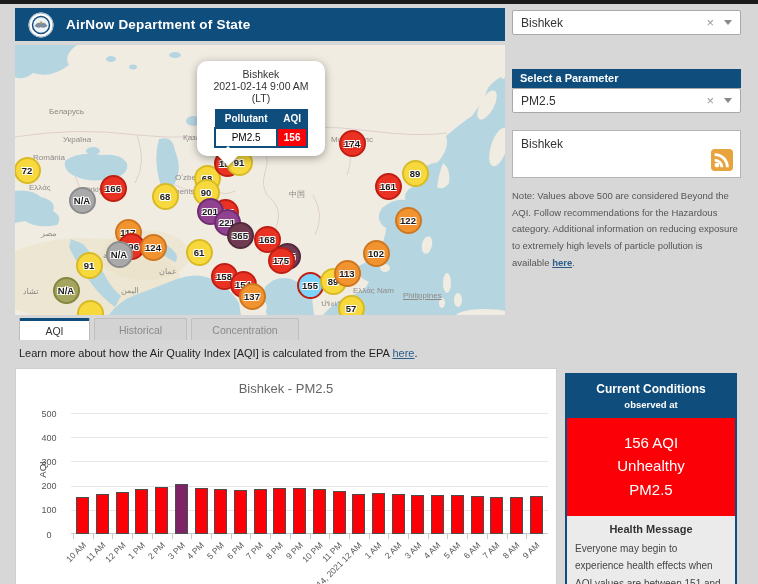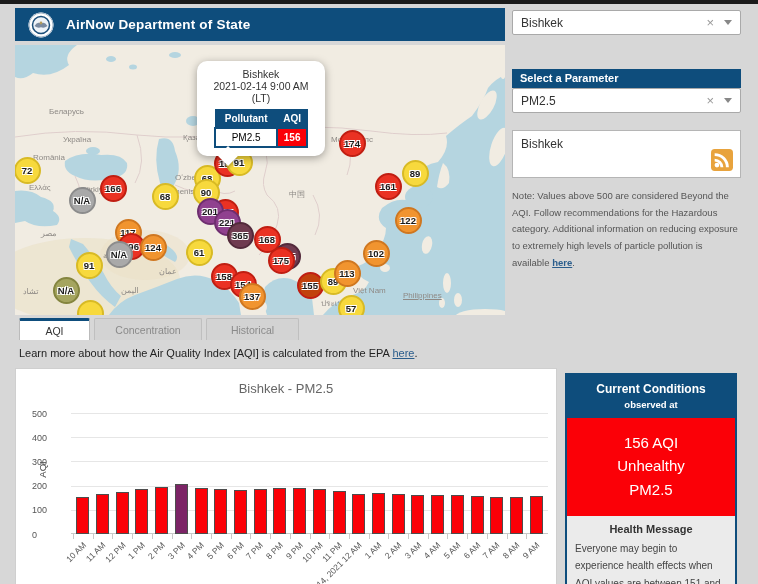--- a/index.html
+++ b/index.html
@@ -109,21 +109,21 @@
   }
   .chart-title{text-align:center;margin-top:12px;font-size:13px;color:#666;}
   .ylabel{
     position:absolute;left:6px;top:95px;font-size:9.5px;color:#444;
     transform:rotate(-90deg);transform-origin:center;width:40px;text-align:center;
   }
   .plot{position:absolute;left:57px;top:44px;width:473px;height:121px;}
   .gridline{position:absolute;left:-2px;width:477px;height:1px;background:#e6e6e6;}
   .xaxis-line{position:absolute;left:-2px;bottom:0;width:477px;height:1px;background:#c9c9c9;}
   .bar{position:absolute;bottom:0;width:13px;box-sizing:border-box;border:1.5px solid #4d4d4d;cursor:pointer;}
-  .ytick{position:absolute;right:0;width:34px;text-align:left;font-size:9px;color:#555;}
+  .ytick{position:absolute;right:0;width:34px;text-align:center;font-size:9px;color:#555;}
   .yticks{position:absolute;left:16px;top:44px;width:34px;height:121px;}
   .xlabels{position:absolute;left:57px;top:171px;width:473px;height:80px;}
   .xlabel{
     position:absolute;top:0;font-size:8.5px;color:#555;white-space:nowrap;
     transform:rotate(-45deg);transform-origin:top right;
   }
   .xtick{position:absolute;top:-6px;width:1px;height:5px;background:#c9c9c9;}
 
   
   .cc-panel{
@@ -217,21 +217,21 @@
       <span class="map-label" style="left: 168px; top: 88px;">Қазақстан</span>
       <span class="map-label" style="left: 160px; top: 128px;">Oʻzbekiston</span>
       <span class="map-label" style="left: 142px; top: 142px;">Türkmenistan</span>
       <span class="map-label" style="left: 316px; top: 90px;">Монгол улс</span>
       <span class="map-label" style="left: 274px; top: 144px;">中国</span>
       <span class="map-label" style="left: 26px; top: 184px;">مصر</span>
       <span class="map-label" style="left: 88px; top: 206px;">السعودية</span>
       <span class="map-label" style="left: 144px; top: 222px;">عمان</span>
       <span class="map-label" style="left: 106px; top: 241px;">اليمن</span>
       <span class="map-label" style="left: 8px; top: 242px;">تشاد</span>
-      <span class="map-label" style="left: 338px; top: 241px;">Việt Nam</span>
+      <span class="map-label" style="left: 338px; top: 241px;">Ελλάς Nam</span>
       <span class="map-label" style="left: 306px; top: 252px;">ประเทศไทย</span>
       <span class="map-label" style="left: 388px; top: 246px; text-decoration: underline;">Philippines</span>
     </div>
   <div>
       <div class="marker" style="background: rgb(247, 217, 61); border-color: rgb(216, 186, 37); left: -1.5px; top: 111.5px;">72</div>
       <div class="marker" style="background: rgb(234, 50, 35); border-color: rgb(192, 30, 18); left: 84.5px; top: 129.5px;">166</div>
       <div class="marker" style="background: rgb(169, 169, 169); border-color: rgb(140, 140, 140); left: 53.5px; top: 141.5px;">N/A</div>
       <div class="marker" style="background: rgb(241, 148, 47); border-color: rgb(207, 119, 32); left: 99.5px; top: 173.5px;">117</div>
       <div class="marker" style="background: rgb(234, 50, 35); border-color: rgb(192, 30, 18); left: 102.5px; top: 187.5px;">196</div>
       <div class="marker" style="background: rgb(241, 148, 47); border-color: rgb(207, 119, 32); left: 124.5px; top: 188.5px;">124</div>
@@ -248,21 +248,21 @@
       <div class="marker" style="background: rgb(144, 65, 143); border-color: rgb(111, 46, 112); left: 181.5px; top: 152.5px;">201</div>
       <div class="marker" style="background: rgb(144, 65, 143); border-color: rgb(111, 46, 112); left: 198.5px; top: 163.5px;">221</div>
       <div class="marker" style="background: rgb(111, 59, 80); border-color: rgb(83, 42, 59); left: 211.5px; top: 176.5px;">365</div>
       <div class="marker" style="background: rgb(247, 217, 61); border-color: rgb(216, 186, 37); left: 170.5px; top: 193.5px;">61</div>
       <div class="marker" style="background: rgb(234, 50, 35); border-color: rgb(192, 30, 18); left: 238.5px; top: 180.5px;">168</div>
       <div class="marker" style="background: rgb(111, 59, 80); border-color: rgb(83, 42, 59); left: 258.5px; top: 197.5px;">365</div>
       <div class="marker" style="background: rgb(234, 50, 35); border-color: rgb(192, 30, 18); left: 252.5px; top: 201.5px;">175</div>
       <div class="marker" style="background: rgb(234, 50, 35); border-color: rgb(192, 30, 18); left: 195.5px; top: 217.5px;">158</div>
       <div class="marker" style="background: rgb(234, 50, 35); border-color: rgb(192, 30, 18); left: 214.5px; top: 225.5px;">154</div>
       <div class="marker" style="background: rgb(241, 148, 47); border-color: rgb(207, 119, 32); left: 223.5px; top: 237.5px;">137</div>
-      <div class="marker" style="background: #c2410c; border-color: rgb(192, 30, 18); left: 281.5px; top: 226.5px;">155</div>
+      <div class="marker" style="background: #7dd3fc; border-color: rgb(192, 30, 18); left: 281.5px; top: 226.5px;">155</div>
       <div class="marker" style="background: rgb(247, 217, 61); border-color: rgb(216, 186, 37); left: 304.5px; top: 222.5px;">89</div>
       <div class="marker" style="background: rgb(241, 148, 47); border-color: rgb(207, 119, 32); left: 318.5px; top: 214.5px;">113</div>
       <div class="marker" style="background: rgb(241, 148, 47); border-color: rgb(207, 119, 32); left: 347.5px; top: 194.5px;">102</div>
       <div class="marker" style="background: rgb(241, 148, 47); border-color: rgb(207, 119, 32); left: 379.5px; top: 161.5px;">122</div>
       <div class="marker" style="background: rgb(234, 50, 35); border-color: rgb(192, 30, 18); left: 359.5px; top: 127.5px;">161</div>
       <div class="marker" style="background: rgb(247, 217, 61); border-color: rgb(216, 186, 37); left: 386.5px; top: 114.5px;">89</div>
       <div class="marker" style="background: rgb(234, 50, 35); border-color: rgb(192, 30, 18); left: 323.5px; top: 84.5px;">174</div>
       <div class="marker" style="background: rgb(247, 217, 61); border-color: rgb(216, 186, 37); left: 322.5px; top: 249.5px;">57</div>
     </div>
 
@@ -309,22 +309,22 @@
       <circle cx="6.5" cy="17.5" r="2.6" fill="#fff"></circle>
       <path d="M4,10.5 A9.5,9.5 0 0 1 13.5,20 L10.3,20 A6.3,6.3 0 0 0 4,13.7 Z" fill="#fff"></path>
       <path d="M4,4.5 A15.5,15.5 0 0 1 19.5,20 L16.3,20 A12.3,12.3 0 0 0 4,7.7 Z" fill="#fff"></path>
     </svg>
   </div>
   <div class="note"><span>Note: Values above 500 are considered Beyond the AQI. Follow recommendations for the Hazardous category. Additional information on reducing exposure to extremely high levels of particle pollution is available </span><a class="inline-link">here</a><span>.</span></div>
 </div>
 
 <div class="tabs">
     <div class="tab active" style="width: 71px;">AQI</div>
+    <div class="tab" style="width: 93px;">Historical</div>
     <div class="tab" style="width: 108px;">Concentration</div>
-    <div class="tab" style="width: 93px;">Historical</div>
   </div>
 <div class="learn-more"><span>Learn more about how the Air Quality Index [AQI] is calculated from the EPA </span><a class="inline-link">here</a><span>.</span></div>
 
 <div class="chart-panel">
   <div class="chart-title">Bishkek - PM2.5</div>
   <div class="ylabel">AQI</div>
   <div class="yticks">
       <div class="ytick" style="top: 116.5px;">0</div>
       <div class="ytick" style="top: 92.3px;">100</div>
       <div class="ytick" style="top: 68.1px;">200</div>

